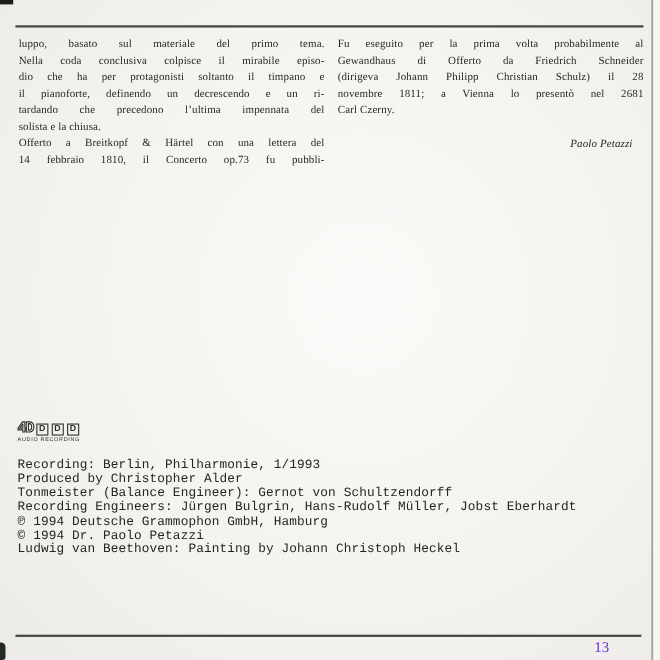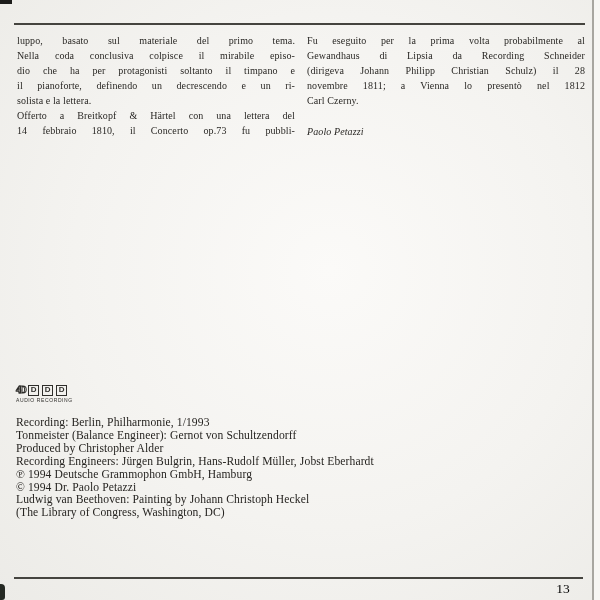--- a/index.html
+++ b/index.html
@@ -49,29 +49,30 @@
     text-align-last: justify;
     white-space: nowrap;
   }
   .ll {  
     text-align: left;
     white-space: nowrap;
   }
   .italic { }
   #author-line {
     margin-top: 16px;
+    text-align: right;
     padding-right: 10px;
     font-style: italic;
   }
 
   #logo-block { position: absolute; left: 16px; top: 384px; }
   #logo-row { display: flex; align-items: center; gap: 3px; height: 12px; }
   #four-d {
-    font-family: Liberation Serif, serif;
-    font-weight: bold; font-size: 10px; line-height: 12px;
+    font-family: Liberation Mono, monospace;
+    font-weight: bold; font-size: 14px; line-height: 12px;
     letter-spacing: -1.5px;
     color: transparent;
     -webkit-text-stroke: 1px #2f2e2b;
   }
   .d-box {
     width: 9px; height: 9px;
     border: 1.5px solid #2f2e2b;
     display: flex; align-items: center; justify-content: center;
     font-family: "Liberation Sans", "DejaVu Sans", sans-serif;
     font-weight: bold; font-size: 8px; line-height: 8px;
@@ -82,73 +83,74 @@
     font-family: "Liberation Sans", "DejaVu Sans", sans-serif;
     font-size: 5px; letter-spacing: 0.6px;
     color: #2f2e2b;
   }
 
   #credits {
     position: absolute; left: 16px; top: 417px; width: 565px;
     font-size: 11.6px; line-height: 12.9px;
     letter-spacing: 0.1px;
     color: #262421;
+    font-family: Liberation Mono, monospace;
   }
 
   #page-number {
-    position: absolute; left: 550px; top: 581px; width: 26px;
+    position: absolute; left: 534px; top: 581px; width: 26px;
     text-align: center;
     font-size: 13.5px;
-    color: #000000;
+    color: #6d28d9;
   }
 </style>
 </head>
 <body>
 
 <div id="artifact-top-left"></div>
 <div id="artifact-bottom-left"></div>
 <div id="edge-line"></div>
 <div id="edge-strip"></div>
 <div id="top-rule" class="rule"></div>
 <div id="bottom-rule" class="rule"></div>
 
 <div id="article">
   <div class="column">
     <div class="jl">luppo, basato sul materiale del primo tema.</div>
     <div class="jl">Nella coda conclusiva colpisce il mirabile episo-</div>
     <div class="jl">dio che ha per protagonisti soltanto il timpano e</div>
     <div class="jl">il pianoforte, definendo un decrescendo e un ri-</div>
-    <div class="ll">solista e la lettera.</div>
+    <div class="jl">tardando che precedono l’ultima impennata del</div>
+    <div class="ll">solista e la chiusa.</div>
     <div class="jl">Offerto a Breitkopf &amp; Härtel con una lettera del</div>
     <div class="jl"><span>14 febbraio 1810, il </span><span class="italic">Concerto op.73</span><span> fu pubbli-</span></div>
   </div>
   <div class="column">
     <div class="jl">Fu eseguito per la prima volta probabilmente al</div>
-    <div class="jl">Gewandhaus di Lipsia da Recording Schneider</div>
+    <div class="jl">Gewandhaus di Offerto da Friedrich Schneider</div>
     <div class="jl">(dirigeva Johann Philipp Christian Schulz) il 28</div>
-    <div class="jl">novembre 1811; a Vienna lo presentò nel 1812</div>
+    <div class="jl">novembre 1811; a Vienna lo presentò nel 2681</div>
     <div class="ll">Carl Czerny.</div>
     <div id="author-line">Paolo Petazzi</div>
   </div>
 </div>
 
 <div id="logo-block">
   <div id="logo-row">
     <span id="four-d">4D</span>
     <span class="d-box">D</span>
     <span class="d-box">D</span>
     <span class="d-box">D</span>
   </div>
   <div id="logo-caption">AUDIO RECORDING</div>
 </div>
 
 <div id="credits">
   <div>Recording: Berlin, Philharmonie, 1/1993</div>
+  <div>Produced by Christopher Alder</div>
   <div>Tonmeister (Balance Engineer): Gernot von Schultzendorff</div>
-  <div>Produced by Christopher Alder</div>
   <div>Recording Engineers: Jürgen Bulgrin, Hans-Rudolf Müller, Jobst Eberhardt</div>
   <div>℗ 1994 Deutsche Grammophon GmbH, Hamburg</div>
   <div>© 1994 Dr. Paolo Petazzi</div>
   <div>Ludwig van Beethoven: Painting by Johann Christoph Heckel</div>
-  <div>(The Library of Congress, Washington, DC)</div>
 </div>
 
 <div id="page-number">13</div>
 
 </body></html>

